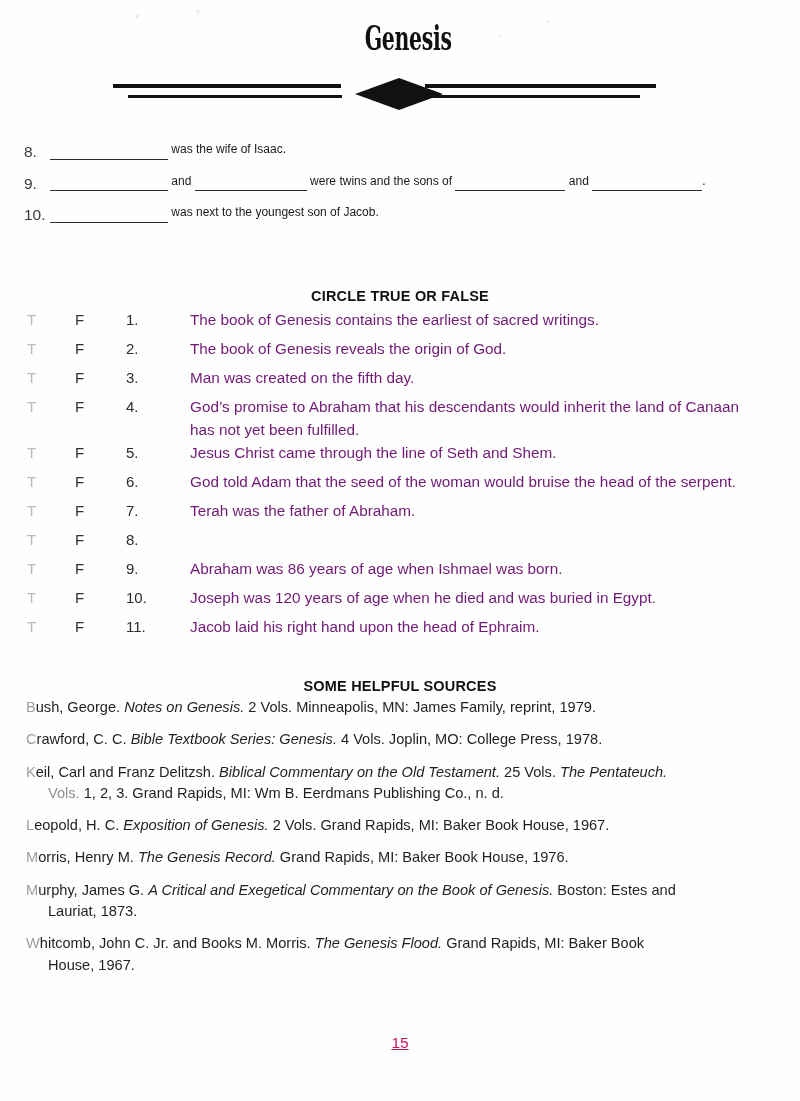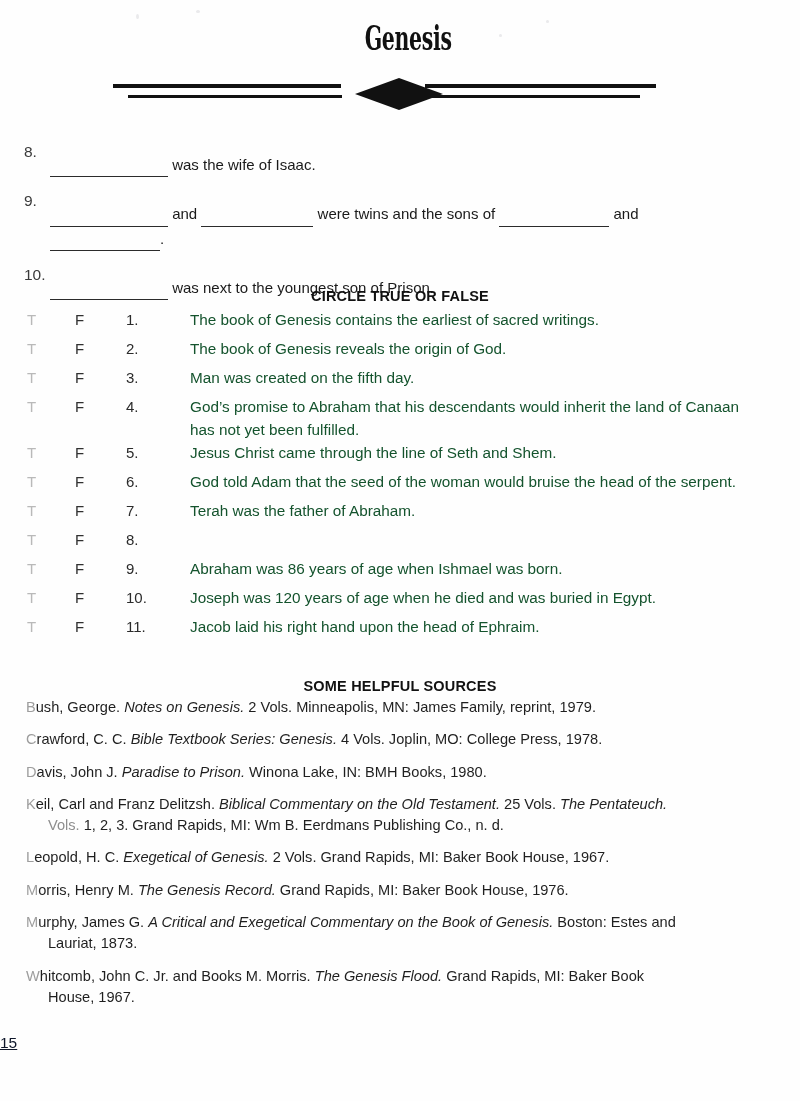--- a/index.html
+++ b/index.html
@@ -94,23 +94,22 @@
   .fill-num {
     position: absolute;
     left: 24px;
     top: 0;
     width: 26px;
     font-size: 15.5px;
     color: #3a3a3a;
   }
   .fill-body {
     margin-left: 26px;
-    font-size: 15px;
+    font-size: 12px;
     line-height: 1.55;
-    margin-top: 13px;
   }
   .blank {
     display: inline-block;
     border-bottom: 1.6px solid #2b2b2b;
     vertical-align: baseline;
   }
   .blank.w1 { width: 118px; }
   .blank.w2 { width: 112px; }
   .blank.w3 { width: 110px; }
 
@@ -145,21 +144,21 @@
     font-size: 15px;
     line-height: 1.45;
   }
   .tf-t { left: 27px;  color: #b9b9b9; }
   .tf-f { left: 75px;  color: #303030; }
   .tf-n { left: 126px; color: #2b2b2b; }
   .tf-text {
     margin-left: 190px;
     font-size: 15.3px;
     line-height: 1.5;
-    color: #14532d;
+    color: #701a75;
   }
 
   
   .sources {
     position: absolute;
     left: 0;
     top: 697px;
     width: 736px;
   }
   .source-entry {
@@ -181,23 +180,23 @@
   }
   .faded { color: #9d9d9d; }
   .faded-mid { color: #8e8e8e; text-align: center; }
 
   
   .page-number {
     position: absolute;
     left: 0;
     top: 1034px;
     width: 800px;
-    text-align: left;
+    text-align: center;
     font-size: 15.5px;
-    color: #0f172a;
+    color: #be185d;
     text-decoration: underline;
   }
 
   
   .speckle {
     position: absolute;
     background: #d8d8dd;
     opacity: 0.55;
     border-radius: 50%;
   }
@@ -228,21 +227,21 @@
       <div class="fill-item">
         <span class="fill-num">8.</span>
         <span class="fill-body"><span class="blank w1">&nbsp;</span><span> was the wife of Isaac.</span></span>
       </div>
       <div class="fill-item">
         <span class="fill-num">9.</span>
         <span class="fill-body"><span class="blank w1">&nbsp;</span><span> and </span><span class="blank w2">&nbsp;</span><span> were twins and the sons of </span><span class="blank w3">&nbsp;</span><span> and </span><span class="blank w3">&nbsp;</span><span>.</span></span>
       </div>
       <div class="fill-item">
         <span class="fill-num">10.</span>
-        <span class="fill-body"><span class="blank w1">&nbsp;</span><span> was next to the youngest son of Prison.</span></span>
+        <span class="fill-body"><span class="blank w1">&nbsp;</span><span> was next to the youngest son of Jacob.</span></span>
       </div>
     </div>
 
   <div class="section-heading" id="tf-heading">CIRCLE TRUE OR FALSE</div>
   <div class="tf-section" id="tf-section">
       <div class="tf-row">
         <span class="tf-t">T</span>
         <span class="tf-f">F</span>
         <span class="tf-n">1.</span>
         <div class="tf-text">The book of Genesis contains the earliest of sacred writings.</div>
@@ -310,27 +309,24 @@
 
   <div class="section-heading" id="src-heading">SOME HELPFUL SOURCES</div>
   <div class="sources" id="sources-section">
       <div class="source-entry">
         <span class="hang"><span class="faded">B</span><span>ush, George. </span><i>Notes on Genesis.</i><span> 2 Vols. Minneapolis, MN: James Family, reprint, 1979.</span></span>
       </div>
       <div class="source-entry">
         <span class="hang"><span class="faded">C</span><span>rawford, C. C. </span><i>Bible Textbook Series: Genesis.</i><span> 4 Vols. Joplin, MO: College Press, 1978.</span></span>
       </div>
       <div class="source-entry">
-        <span class="hang"><span class="faded">D</span><span>avis, John J. </span><i>Paradise to Prison.</i><span> Winona Lake, IN: BMH Books, 1980.</span></span>
-      </div>
-      <div class="source-entry">
         <span class="hang"><span class="faded">K</span><span>eil, Carl and Franz Delitzsh. </span><i>Biblical Commentary on the Old Testament.</i><span> 25 Vols. </span><i>The Pentateuch.</i><span class="faded-mid">  Vols.</span><span> 1, 2, 3. Grand Rapids, MI: Wm B. Eerdmans Publishing Co., n. d.</span></span>
       </div>
       <div class="source-entry">
-        <span class="hang"><span class="faded">L</span><span>eopold, H. C. </span><i>Exegetical of Genesis.</i><span> 2 Vols. Grand Rapids, MI: Baker Book House, 1967.</span></span>
+        <span class="hang"><span class="faded">L</span><span>eopold, H. C. </span><i>Exposition of Genesis.</i><span> 2 Vols. Grand Rapids, MI: Baker Book House, 1967.</span></span>
       </div>
       <div class="source-entry">
         <span class="hang"><span class="faded">M</span><span>orris, Henry M. </span><i>The Genesis Record.</i><span> Grand Rapids, MI: Baker Book House, 1976.</span></span>
       </div>
       <div class="source-entry">
         <span class="hang"><span class="faded">M</span><span>urphy, James G. </span><i>A Critical and Exegetical Commentary on the Book of Genesis.</i><span> Boston: Estes and Lauriat, 1873.</span></span>
       </div>
       <div class="source-entry">
         <span class="hang"><span class="faded">W</span><span>hitcomb, John C. Jr. and Books M. Morris. </span><i>The Genesis Flood.</i><span> Grand Rapids, MI: Baker Book House, 1967.</span></span>
       </div>

